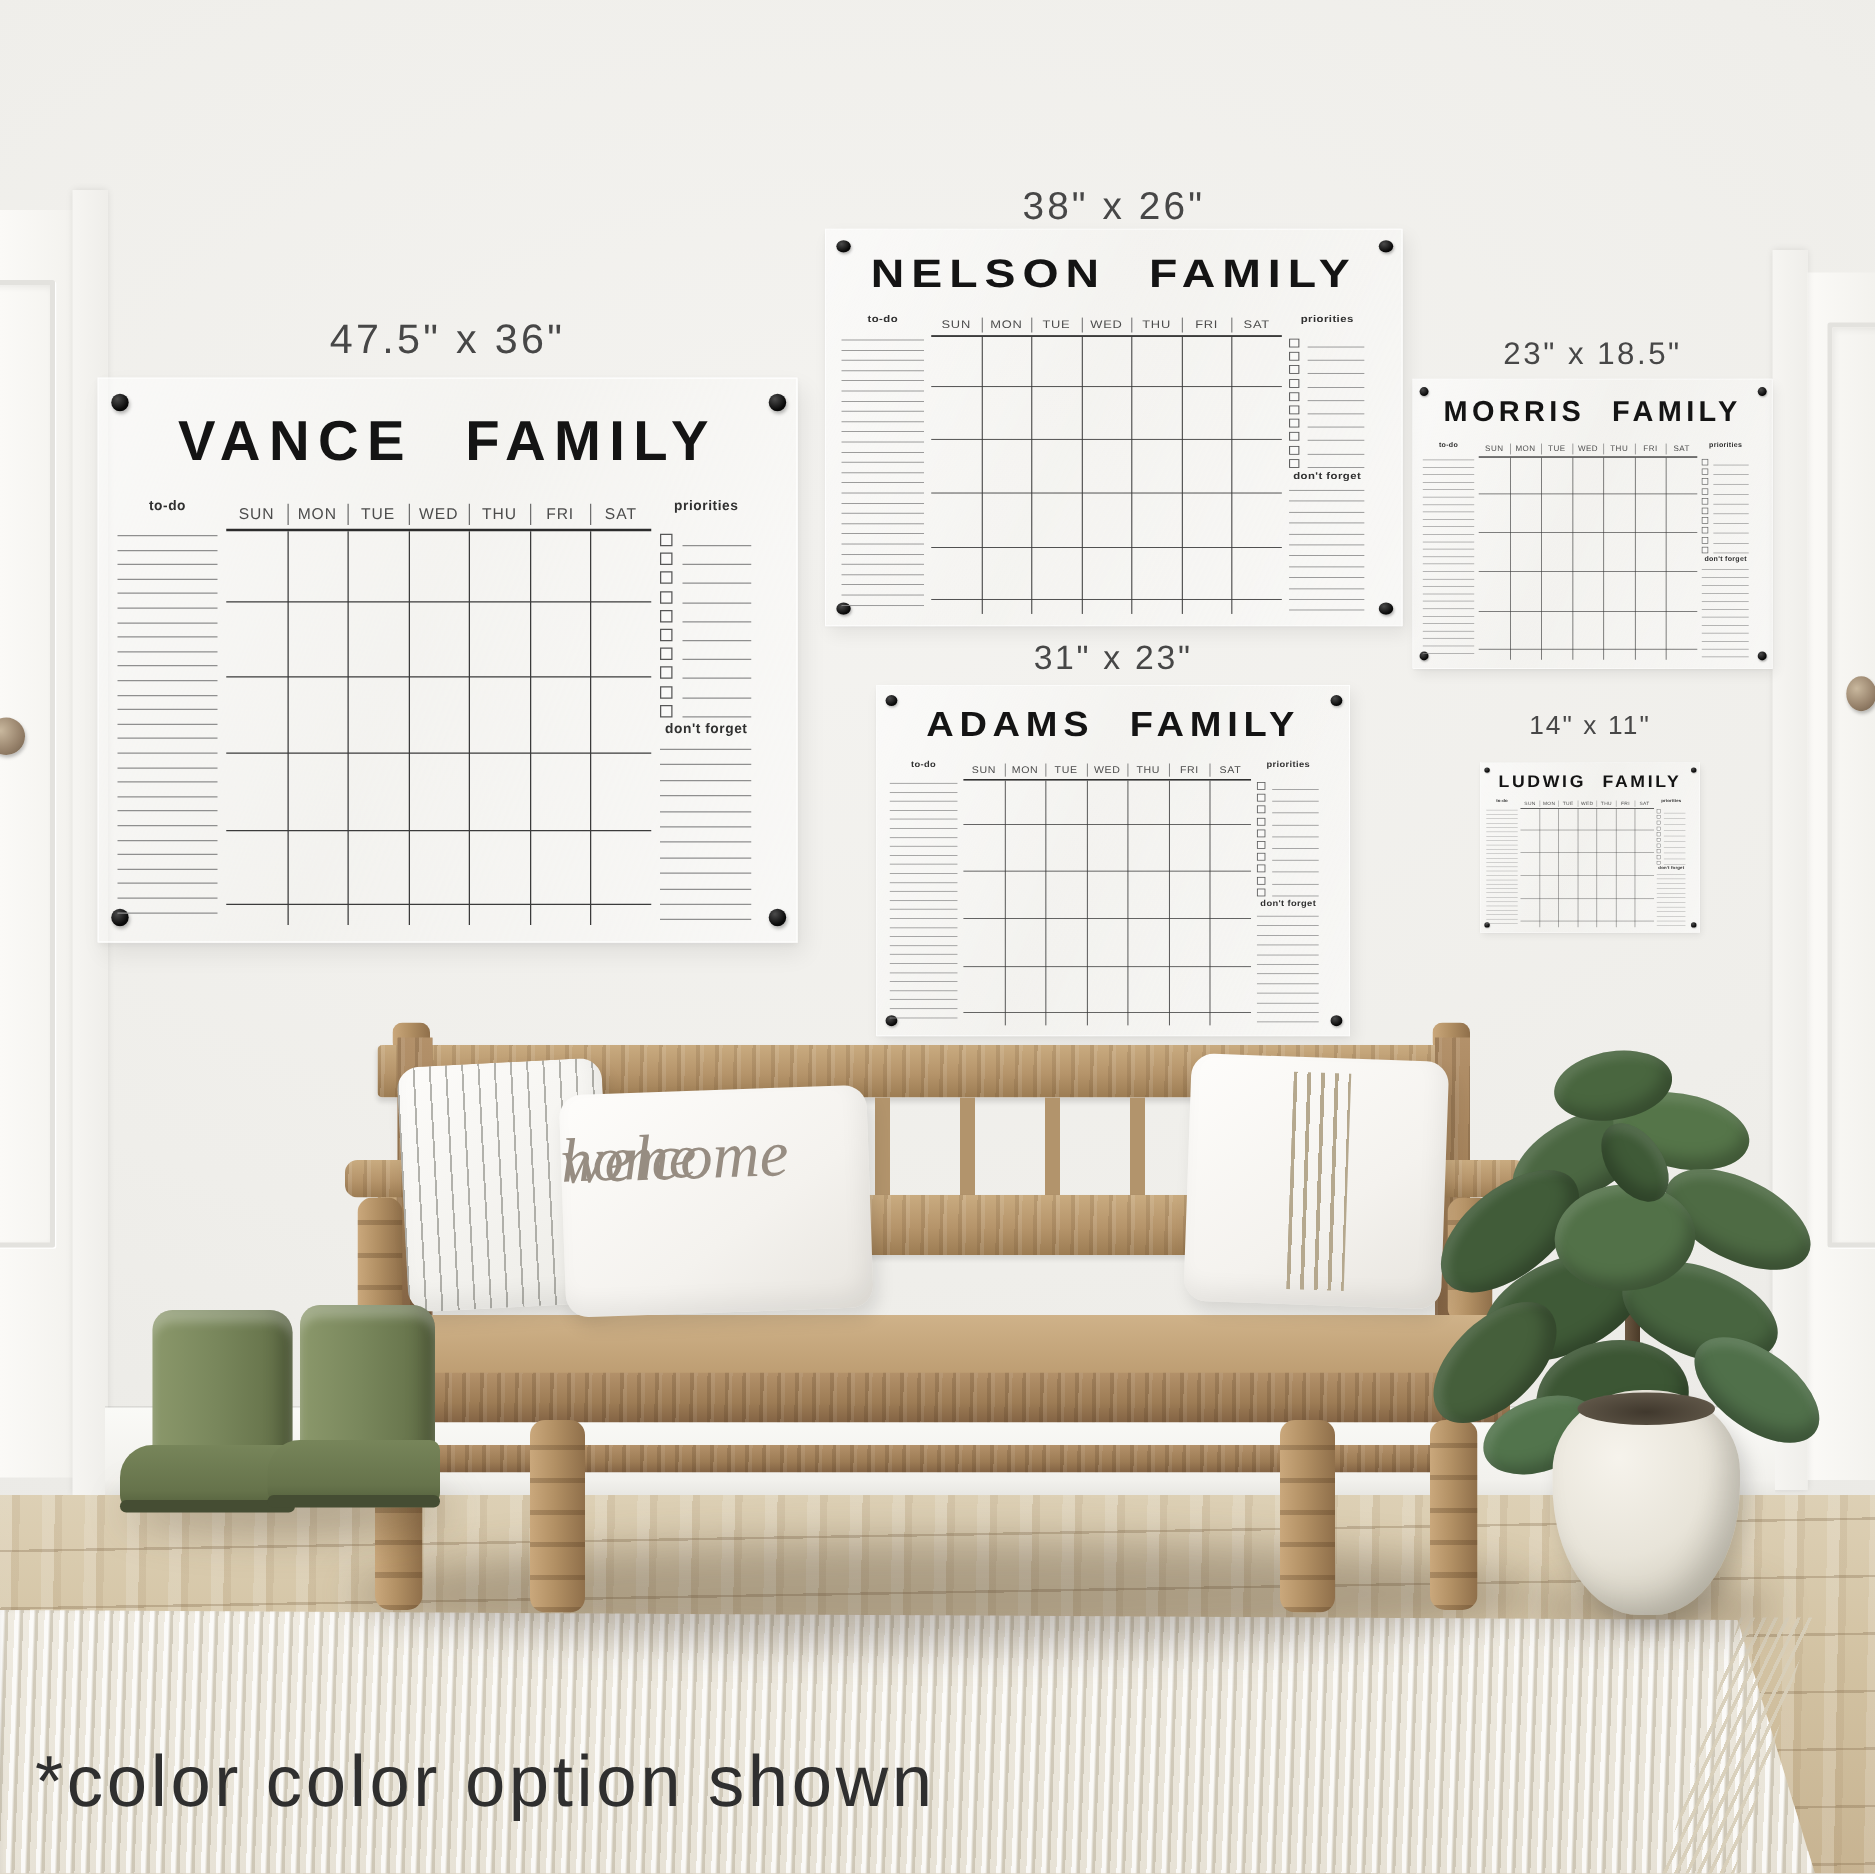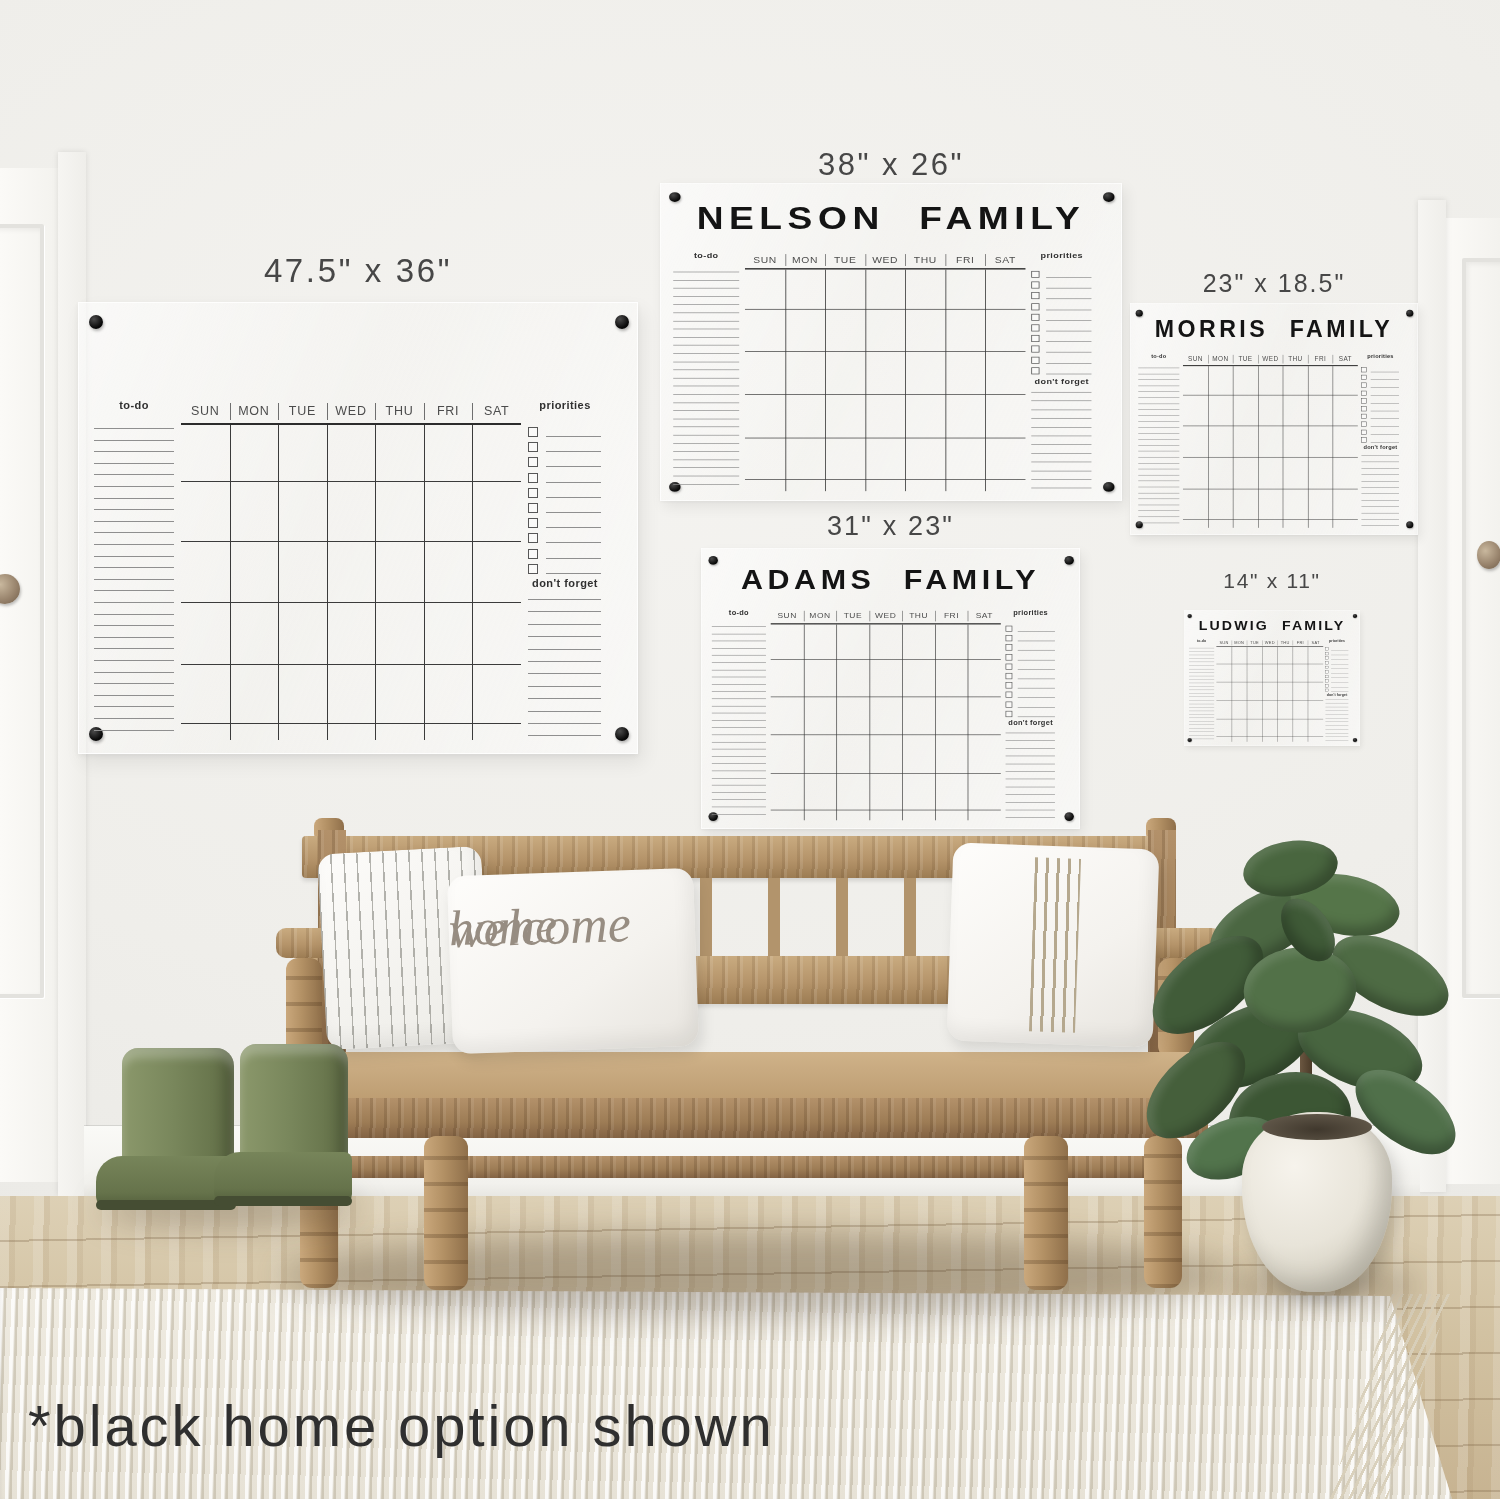--- a/index.html
+++ b/index.html
@@ -129,20 +129,21 @@
   <div id="rug-fringe"></div>
 
   <div id="calendars">
       <div class="calendar" style="left: 78px; top: 302px; width: 0px; height: 0px;">
         <div class="cal-size-label" style="left: 280px; top: -50px; font-size: 33px;">47.5" x 36"</div>
         <div class="cal-panel" style="left: 0px; top: 0px; transform: scale(1, 1);">
           <div class="dot" style="left: 10px; top: 12px;"></div>
           <div class="dot" style="left: 536px; top: 12px;"></div>
           <div class="dot" style="left: 10px; top: 424px;"></div>
           <div class="dot" style="left: 536px; top: 424px;"></div>
+          <div class="cal-title">VANCE FAMILY</div>
           <div class="cal-label" style="left: 15px; top: 96px; width: 80px;">to-do</div>
           <div class="thin-line" style="left: 15px; top: 125px; width: 80px;"></div>
           <div class="thin-line" style="left: 15px; top: 136.6px; width: 80px;"></div>
           <div class="thin-line" style="left: 15px; top: 148.2px; width: 80px;"></div>
           <div class="thin-line" style="left: 15px; top: 159.8px; width: 80px;"></div>
           <div class="thin-line" style="left: 15px; top: 171.4px; width: 80px;"></div>
           <div class="thin-line" style="left: 15px; top: 183px; width: 80px;"></div>
           <div class="thin-line" style="left: 15px; top: 194.6px; width: 80px;"></div>
           <div class="thin-line" style="left: 15px; top: 206.2px; width: 80px;"></div>
           <div class="thin-line" style="left: 15px; top: 217.8px; width: 80px;"></div>
@@ -673,14 +674,14 @@
       <div class="leaf" style="left: 1136px; top: 1056px; width: 120px; height: 68px; transform: rotate(-40deg); background: rgb(69, 95, 59);"></div>
       <div class="leaf" style="left: 1347.5px; top: 1081px; width: 115px; height: 62px; transform: rotate(40deg); background: rgb(80, 112, 74);"></div>
       <div class="leaf" style="left: 1229px; top: 1072px; width: 122px; height: 92px; transform: rotate(0deg); background: rgb(60, 86, 52);"></div>
       <div class="leaf" style="left: 1285px; top: 1122px; width: 100px; height: 60px; transform: rotate(20deg); background: rgb(71, 96, 61);"></div>
       <div class="leaf" style="left: 1184.5px; top: 1119px; width: 95px; height: 58px; transform: rotate(-15deg); background: rgb(82, 116, 76);"></div>
       <div class="leaf" style="left: 1273px; top: 908px; width: 70px; height: 44px; transform: rotate(60deg); background: rgb(63, 90, 55);"></div>
     </div>
   <div id="pot"></div>
   <div id="pot-rim"></div>
 
-  <div id="footnote">*black home option shown</div>
+  <div id="footnote">*color color option shown</div>
 </div>
 
 </body></html>

